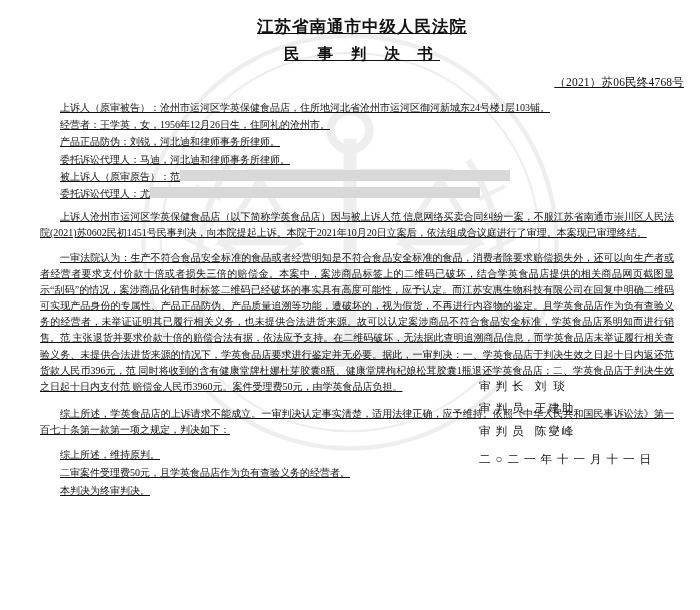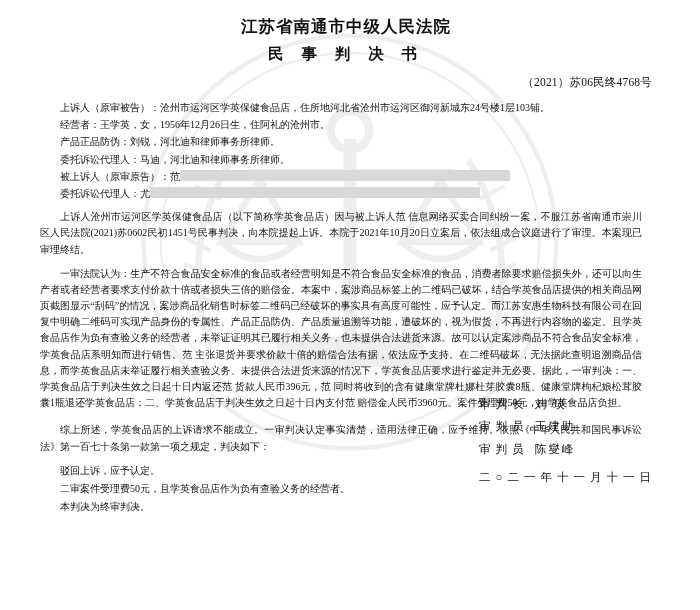--- a/index.html
+++ b/index.html
@@ -13,21 +13,22 @@
     font-family: "Liberation Serif", "DejaVu Serif", serif;
     color: #111;
     position: relative;
     overflow: hidden;
   }
   .page {
     position: relative;
     width: 700px;
     height: 504px;
     box-sizing: border-box;
-    padding: 14px 48px 10px 40px;
+    padding: 14px 16px 10px 40px;
+    text-decoration: underline;
   }
   
   .watermark {
     position: absolute;
     left: 50%;
     top: 48%;
     transform: translate(-50%, -50%);
     width: 430px;
     height: 430px;
     opacity: 0.085;
@@ -75,21 +76,21 @@
     vertical-align: baseline;
     height: 11px;
     position: relative;
     top: 1px;
   }
   .r-xl { width: 330px; }
 
   .sign-block {
     position: absolute;
     right: 48px;
-    bottom: 14px;
+    bottom: 32px;
     text-align: left;
     font-size: 11.6px;
     line-height: 1.95;
     z-index: 3;
   }
   .sign-row { white-space: nowrap; }
   .sign-row .label { letter-spacing: 1px; }
   .sign-row .name { margin-left: 10px; letter-spacing: 2px; }
   .date-row {
     margin-top: 6px;
@@ -157,21 +158,21 @@
     <div class="spacer-sm"></div>
     <p class="para">上诉人沧州市运河区学英保健食品店（以下简称学英食品店）因与被上诉人范      信息网络买卖合同纠纷一案，不服江苏省南通市崇川区人民法院(2021)苏0602民初1451号民事判决，向本院提起上诉。本院于2021年10月20日立案后，依法组成合议庭进行了审理。本案现已审理终结。</p>
 
     <div class="spacer-sm"></div>
     <p class="para">一审法院认为：生产不符合食品安全标准的食品或者经营明知是不符合食品安全标准的食品，消费者除要求赔偿损失外，还可以向生产者或者经营者要求支付价款十倍或者损失三倍的赔偿金。本案中，案涉商品标签上的二维码已破坏，结合学英食品店提供的相关商品网页截图显示“刮码”的情况，案涉商品化销售时标签二维码已经破坏的事实具有高度可能性，应予认定。而江苏安惠生物科技有限公司在回复中明确二维码可实现产品身份的专属性、产品正品防伪、产品质量追溯等功能，遭破坏的，视为假货，不再进行内容物的鉴定。且学英食品店作为负有查验义务的经营者，未举证证明其已履行相关义务，也未提供合法进货来源。故可以认定案涉商品不符合食品安全标准，学英食品店系明知而进行销售。范     主张退货并要求价款十倍的赔偿合法有据，依法应予支持。在二维码破坏，无法据此查明追溯商品信息，而学英食品店未举证履行相关查验义务、未提供合法进货来源的情况下，学英食品店要求进行鉴定并无必要。据此，一审判决：一、学英食品店于判决生效之日起十日内返还范     货款人民币396元，范     同时将收到的含有健康堂牌杜娜杜芽胶囊8瓶、健康堂牌枸杞娘松茸胶囊1瓶退还学英食品店；二、学英食品店于判决生效之日起十日内支付范     赔偿金人民币3960元。案件受理费50元，由学英食品店负担。</p>
 
     <div class="spacer-md"></div>
     <p class="para">综上所述，学英食品店的上诉请求不能成立。一审判决认定事实清楚，适用法律正确，应予维持。依照《中华人民共和国民事诉讼法》第一百七十条第一款第一项之规定，判决如下：</p>
 
     <div class="spacer-sm"></div>
-    <p class="para">驳回上诉，应予认定。</p>
+    <p class="para">综上所述，维持原判。</p>
     <p class="para">二审案件受理费50元，且学英食品店作为负有查验义务的经营者。</p>
     <p class="para">本判决为终审判决。</p>
 
   </div>
 
   <div class="sign-block">
     <div class="sign-row">
       <span class="label">审 判 长</span><span class="name">刘 琰</span>
     </div>
     <div class="sign-row">

